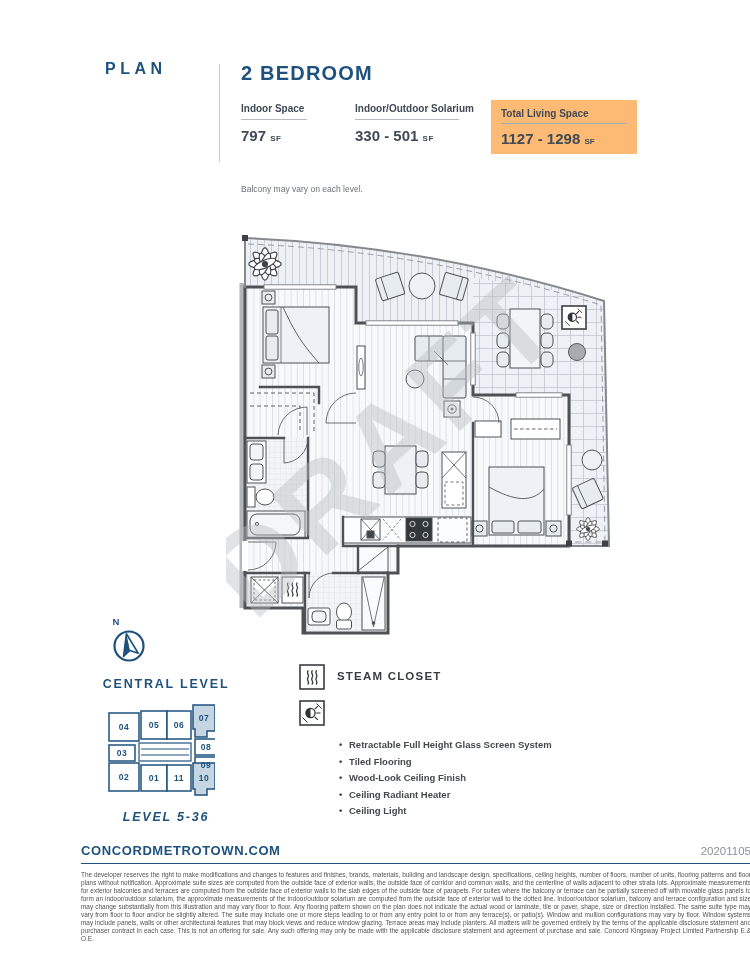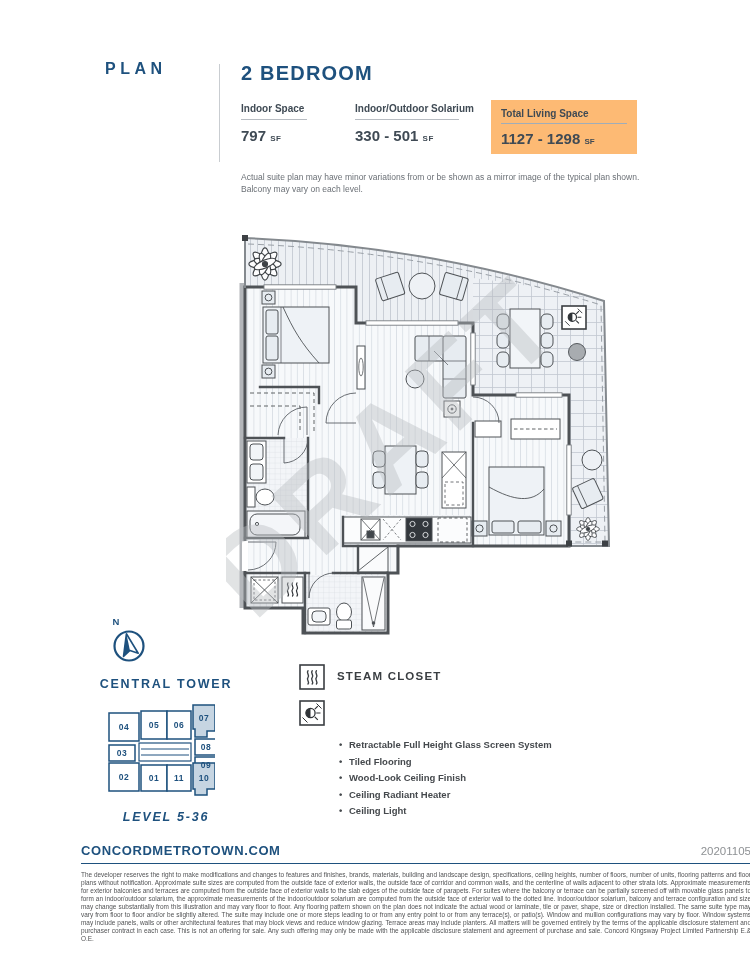--- a/index.html
+++ b/index.html
@@ -95,21 +95,21 @@
     <div class="s-rule"></div>
     <div class="s-value"><span>330 - 501</span> <span class="s-unit">SF</span></div>
   </div>
   <div class="statbox">
     <div class="s-label">Total Living Space</div>
     <div class="s-rule"></div>
     <div class="s-value"><span>1127 - 1298</span> <span class="s-unit">SF</span></div>
   </div>
 
   <p class="disclaimer">
-    <span>Actual suite plan may have minor variations from or be shown as a mirror image of the typical plan shown.</span><br>
+    <br>
     <span>Balcony may vary on each level.</span>
   </p>
 
   <div class="plan-wrap">
   <svg width="420" height="420" viewBox="0 0 420 420">
     <defs>
       <pattern id="pv" width="7" height="7" patternUnits="userSpaceOnUse">
         <rect width="7" height="7" fill="#edf0f4"></rect>
             <path d="M3.5,0 V7" stroke="#c5cbd3" stroke-width="0.9"></path>
       </pattern>
@@ -336,21 +336,21 @@
     <svg width="60" height="60" viewBox="0 0 60 60">
       <text x="17" y="15" font-size="9.5" font-weight="bold" fill="#1e517e" text-anchor="middle">N</text>
       <circle cx="30" cy="36" r="14.5" stroke="#1e517e" stroke-width="2.2" fill="none"></circle>
       <g transform="translate(30,36) rotate(-12)">
         <path d="M0,-12.5 L7.5,9 L0,4.5 L-7.5,9 Z" fill="#ffffff" stroke="#1e517e" stroke-width="1.6" stroke-linejoin="round"></path>
         <path d="M0,-12.5 L0,4.5 L-7.5,9 Z" fill="#1e517e"></path>
       </g>
     </svg>
   </div>
 
-  <div class="tower-label">CENTRAL TOWER</div>
+  <div class="tower-label">CENTRAL LEVEL</div>
   <div class="keyplate">
     <svg width="112" height="100" viewBox="0 0 112 100">
       <g>
         <rect class="kp-unit" x="6" y="12" width="30" height="28"></rect>
         <rect class="kp-unit" x="38" y="10" width="26" height="28"></rect>
         <rect class="kp-unit" x="64" y="10" width="24" height="28"></rect>
         <path class="kp-unit hl" d="M90,4 L112,4 L112,30 L104,30 L104,36 L92,36 L92,28 L90,28 Z"></path>
         <rect class="kp-unit" x="6" y="44" width="26" height="16"></rect>
         <rect class="kp-core" x="36" y="42" width="52" height="18"></rect>
         <path d="M38,48 H86 M38,54 H86" stroke="#1e517e" stroke-width="1" fill="none"></path>

